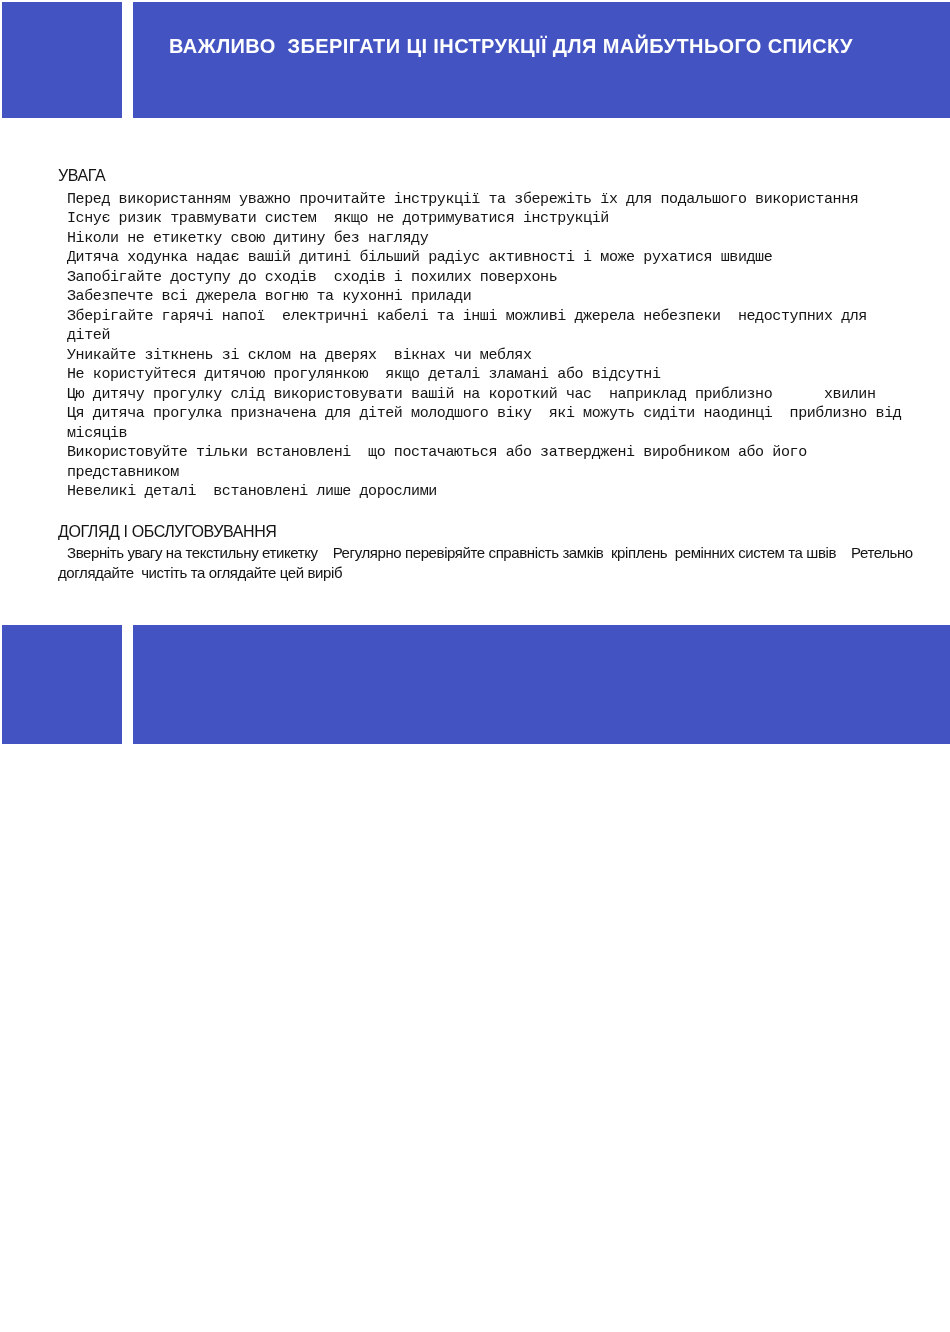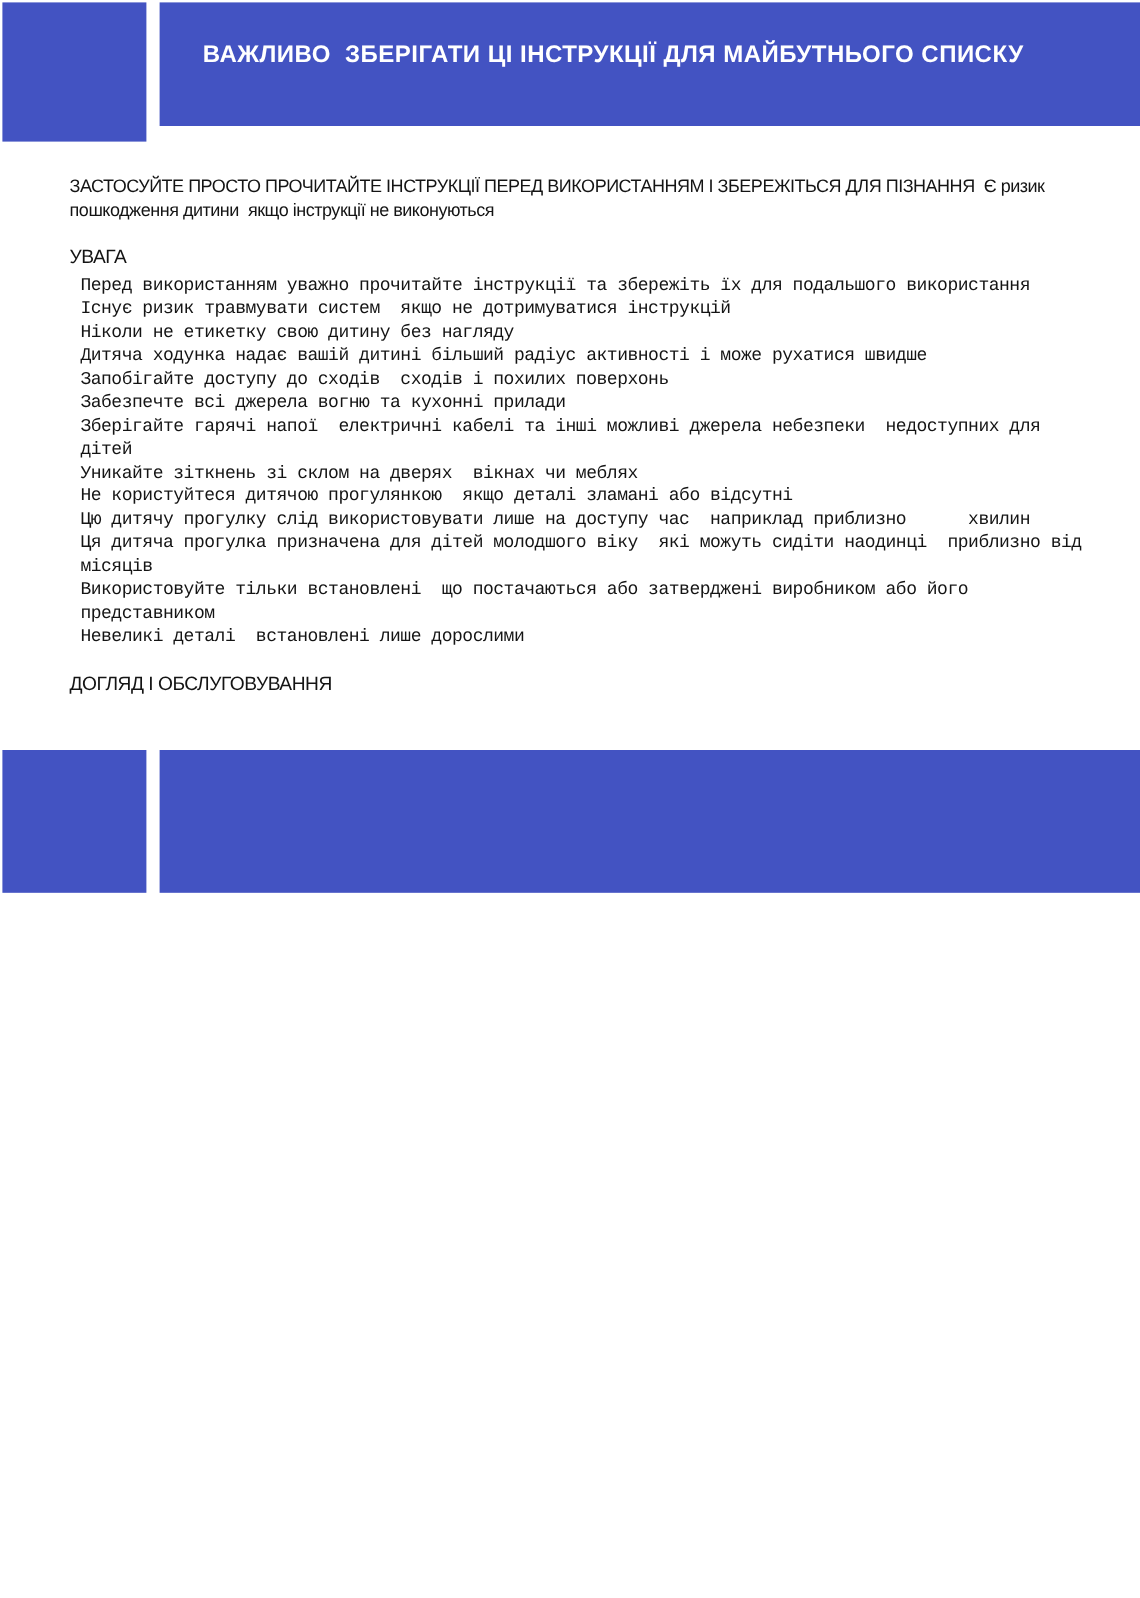--- a/index.html
+++ b/index.html
@@ -10,21 +10,21 @@
     width: 950px;
     height: 1332px;
     background: #ffffff;
     font-family: "Liberation Sans", "DejaVu Sans", sans-serif;
     color: #141414;
     overflow: hidden;
   }
   
   .band { position: absolute; background: var(--accent); }
   .header-left  { left: 2px;   top: 2px;   width: 120px; height: 116px; }
-  .header-main  { left: 133px; top: 2px;   width: 817px; height: 103px; }
+  .header-main  { left: 133px; top: 2px;   width: 817px; height: 116px; }
   .footer-left  { left: 2px;   top: 625px; width: 120px; height: 119px; }
   .footer-main  { left: 133px; top: 625px; width: 817px; height: 119px; }
 
   
   .title {
     padding: 27px 0 0 36px;
     max-width: 740px;
     color: #ffffff;
     font-size: 20px;
     font-weight: bold;
@@ -73,39 +73,39 @@
 
 <div class="page">
 
   <div class="band header-left"></div>
   <div class="band header-main">
     <div class="title">ВАЖЛИВО  ЗБЕРІГАТИ ЦІ ІНСТРУКЦІЇ ДЛЯ МАЙБУТНЬОГО СПИСКУ</div>
   </div>
 
   <div class="content">
 
-    <p class="intro">ЗАСТОСУЙТЕ ПРОСТО ПРОЧИТАЙТЕ ІНСТРУКЦІЇ ПЕРЕД ВИКОРИСТАННЯМ І ЗБЕРЕЖІТЬСЯ ДЛЯ ПІЗНАННЯ  Є ризик пошкодження дитини  якщо інструкції не виконуються</p>
 
     <p class="section-heading">УВАГА</p>
     <div class="warn-list">
       <div class="warn-item">Перед використанням уважно прочитайте інструкції та збережіть їх для подальшого використання</div>
       <div class="warn-item">Існує ризик травмувати систем  якщо не дотримуватися інструкцій</div>
       <div class="warn-item">Ніколи не етикетку свою дитину без нагляду</div>
       <div class="warn-item">Дитяча ходунка надає вашій дитині більший радіус активності і може рухатися швидше</div>
       <div class="warn-item">Запобігайте доступу до сходів  сходів і похилих поверхонь</div>
       <div class="warn-item">Забезпечте всі джерела вогню та кухонні прилади</div>
       <div class="warn-item">Зберігайте гарячі напої  електричні кабелі та інші можливі джерела небезпеки  недоступних для дітей</div>
       <div class="warn-item">Уникайте зіткнень зі склом на дверях  вікнах чи меблях</div>
       <div class="warn-item">Не користуйтеся дитячою прогулянкою  якщо деталі зламані або відсутні</div>
-      <div class="warn-item">Цю дитячу прогулку слід використовувати лише на доступу час  наприклад приблизно      хвилин</div>
+      <div class="warn-item">Цю дитячу прогулку слід використовувати вашій на короткий час  наприклад приблизно      хвилин</div>
       <div class="warn-item">Ця дитяча прогулка призначена для дітей молодшого віку  які можуть сидіти наодинці  приблизно від    місяців</div>
       <div class="warn-item">Використовуйте тільки встановлені  що постачаються або затверджені виробником або його представником</div>
       <div class="warn-item">Невеликі деталі  встановлені лише дорослими</div>
     </div>
 
     <p class="section-heading">ДОГЛЯД І ОБСЛУГОВУВАННЯ</p>
+    <p class="care-text">Зверніть увагу на текстильну етикетку    Регулярно перевіряйте справність замків  кріплень  ремінних систем та швів    Ретельно доглядайте  чистіть та оглядайте цей виріб</p>
 
   </div>
 
   <div class="band footer-left"></div>
   <div class="band footer-main"></div>
 
 </div>
 
 </body></html>

